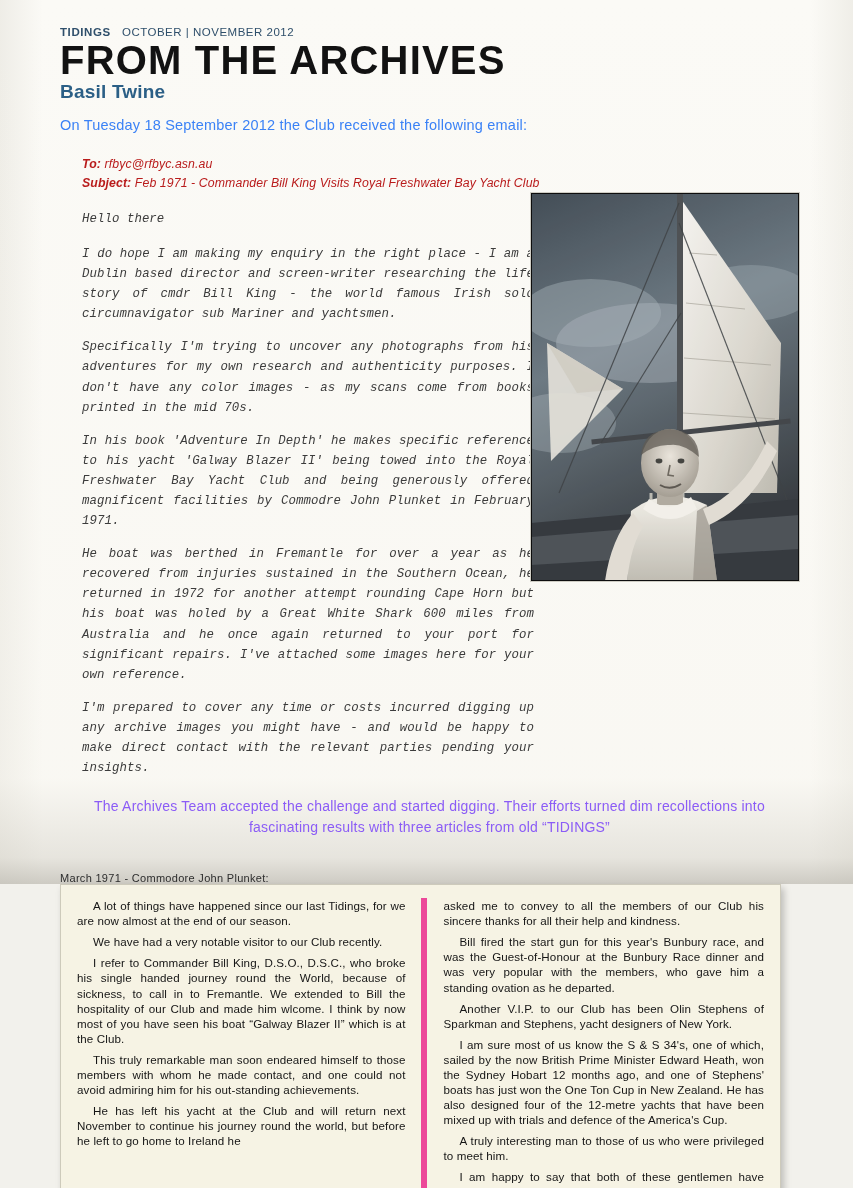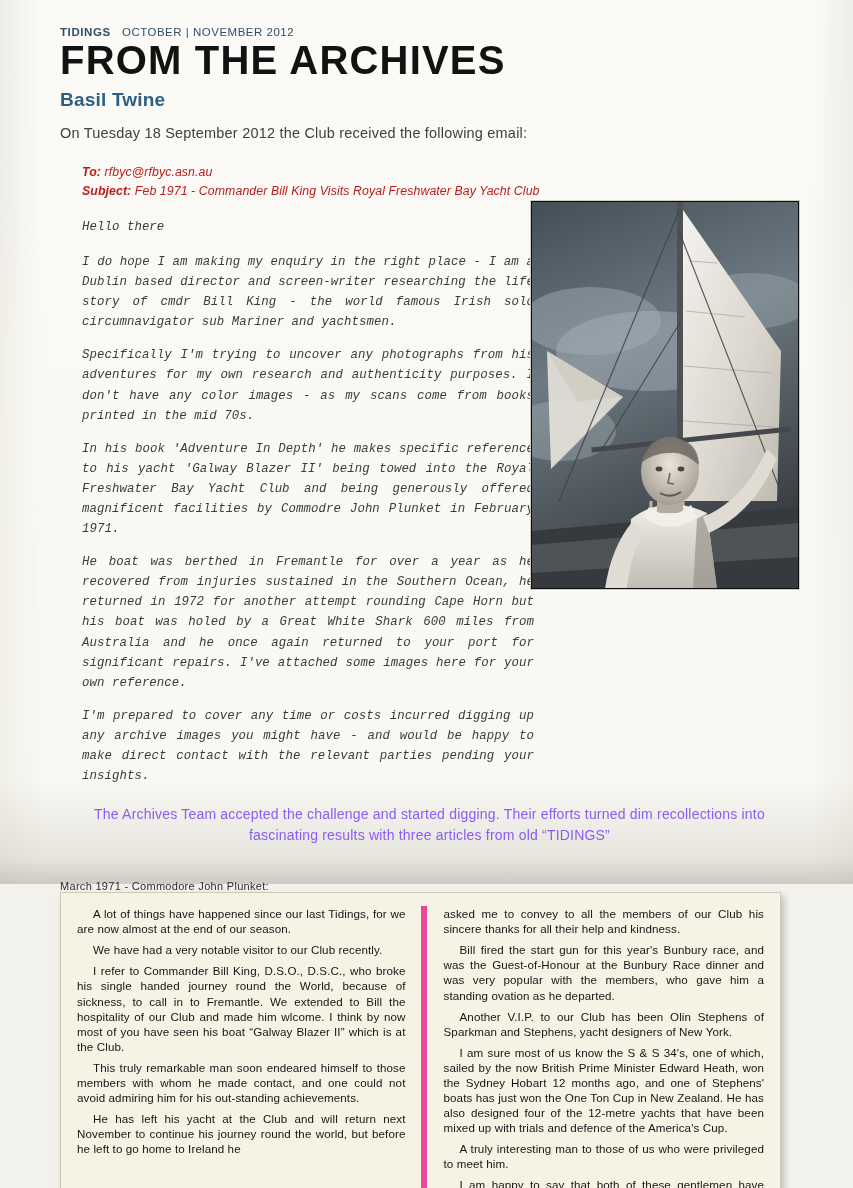--- a/index.html
+++ b/index.html
@@ -45,33 +45,33 @@
   .kicker .tidings {
     font-weight: bold;
     letter-spacing: 0.6px;
   }
   .headline {
     font-size: 40px;
     line-height: 1.02;
     font-weight: bold;
     letter-spacing: 1.2px;
     color: #121212;
-    margin: 0 0 8px 0;
+    margin: 0 0 0 0;
     font-family: "Liberation Sans", sans-serif;
   }
   .byline {
     font-size: 19px;
     font-weight: bold;
     color: #2b5f86;
     margin: 0 0 14px 0;
     letter-spacing: 0.2px;
   }
   .intro {
     font-size: 14.5px;
-    color: #404040;
+    color: #3b82f6;
     margin: 0 0 22px 0;
     letter-spacing: 0.2px;
   }
 
   
   .email {
     position: relative;
     margin: 0 0 0 22px;
     min-height: 400px;
   }

